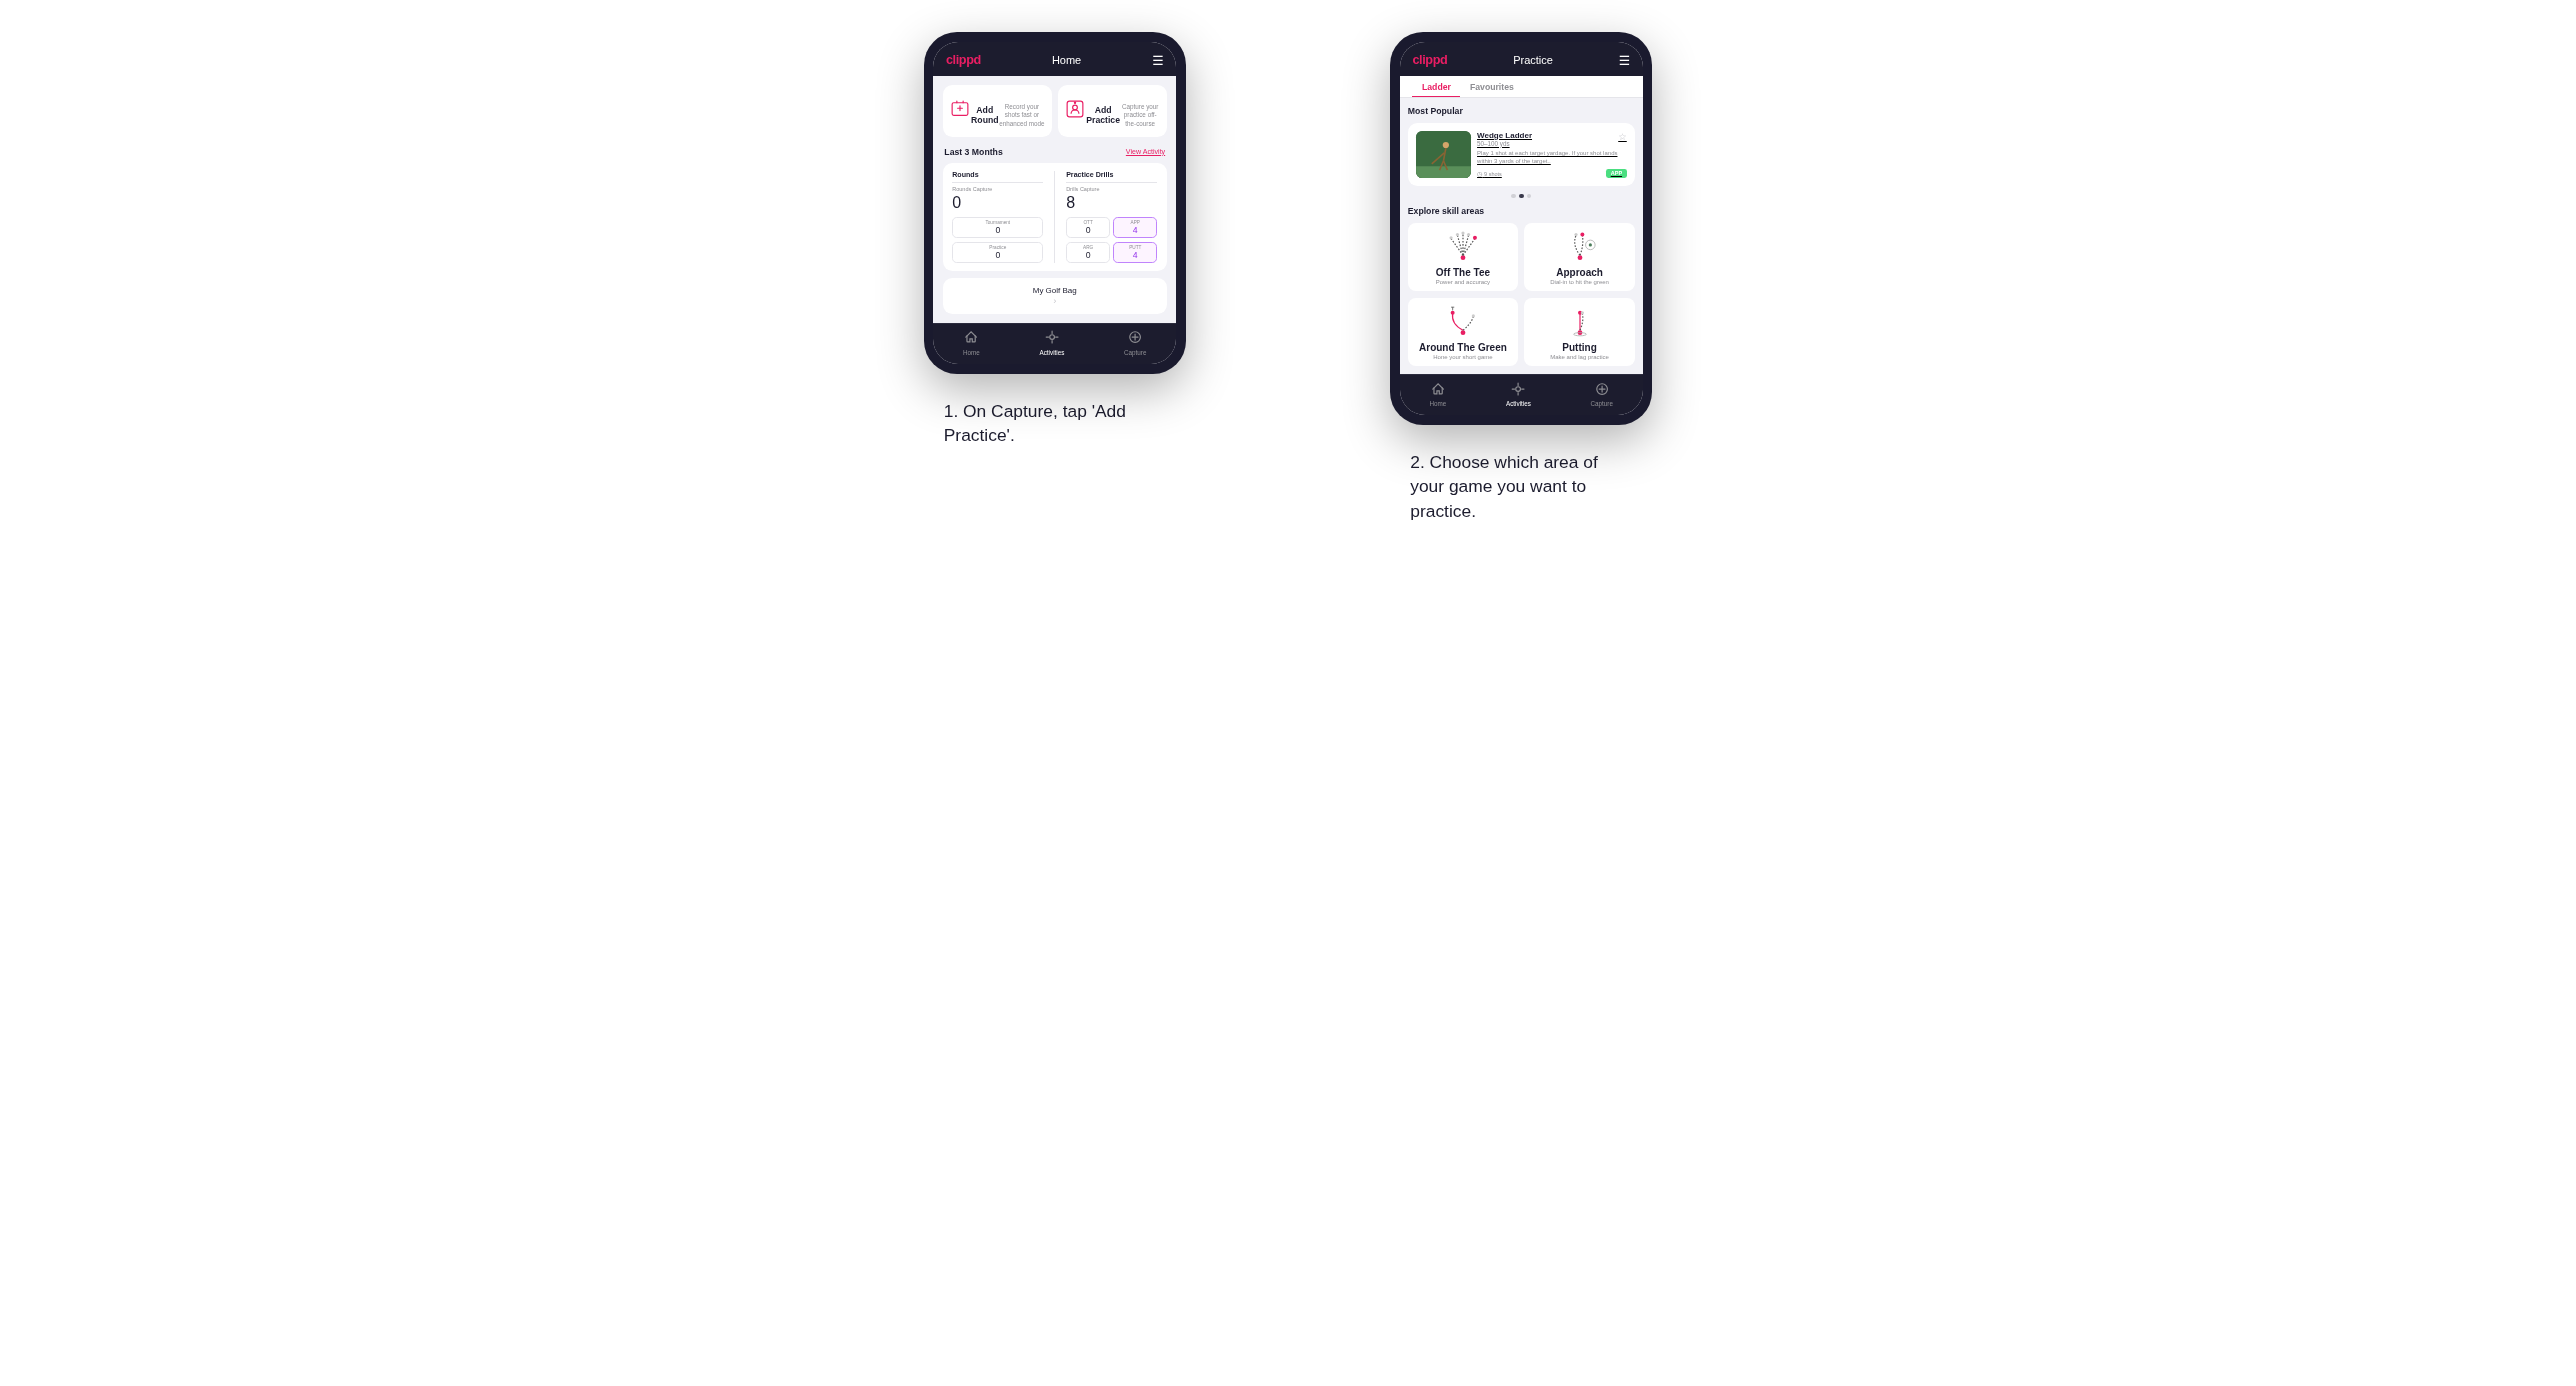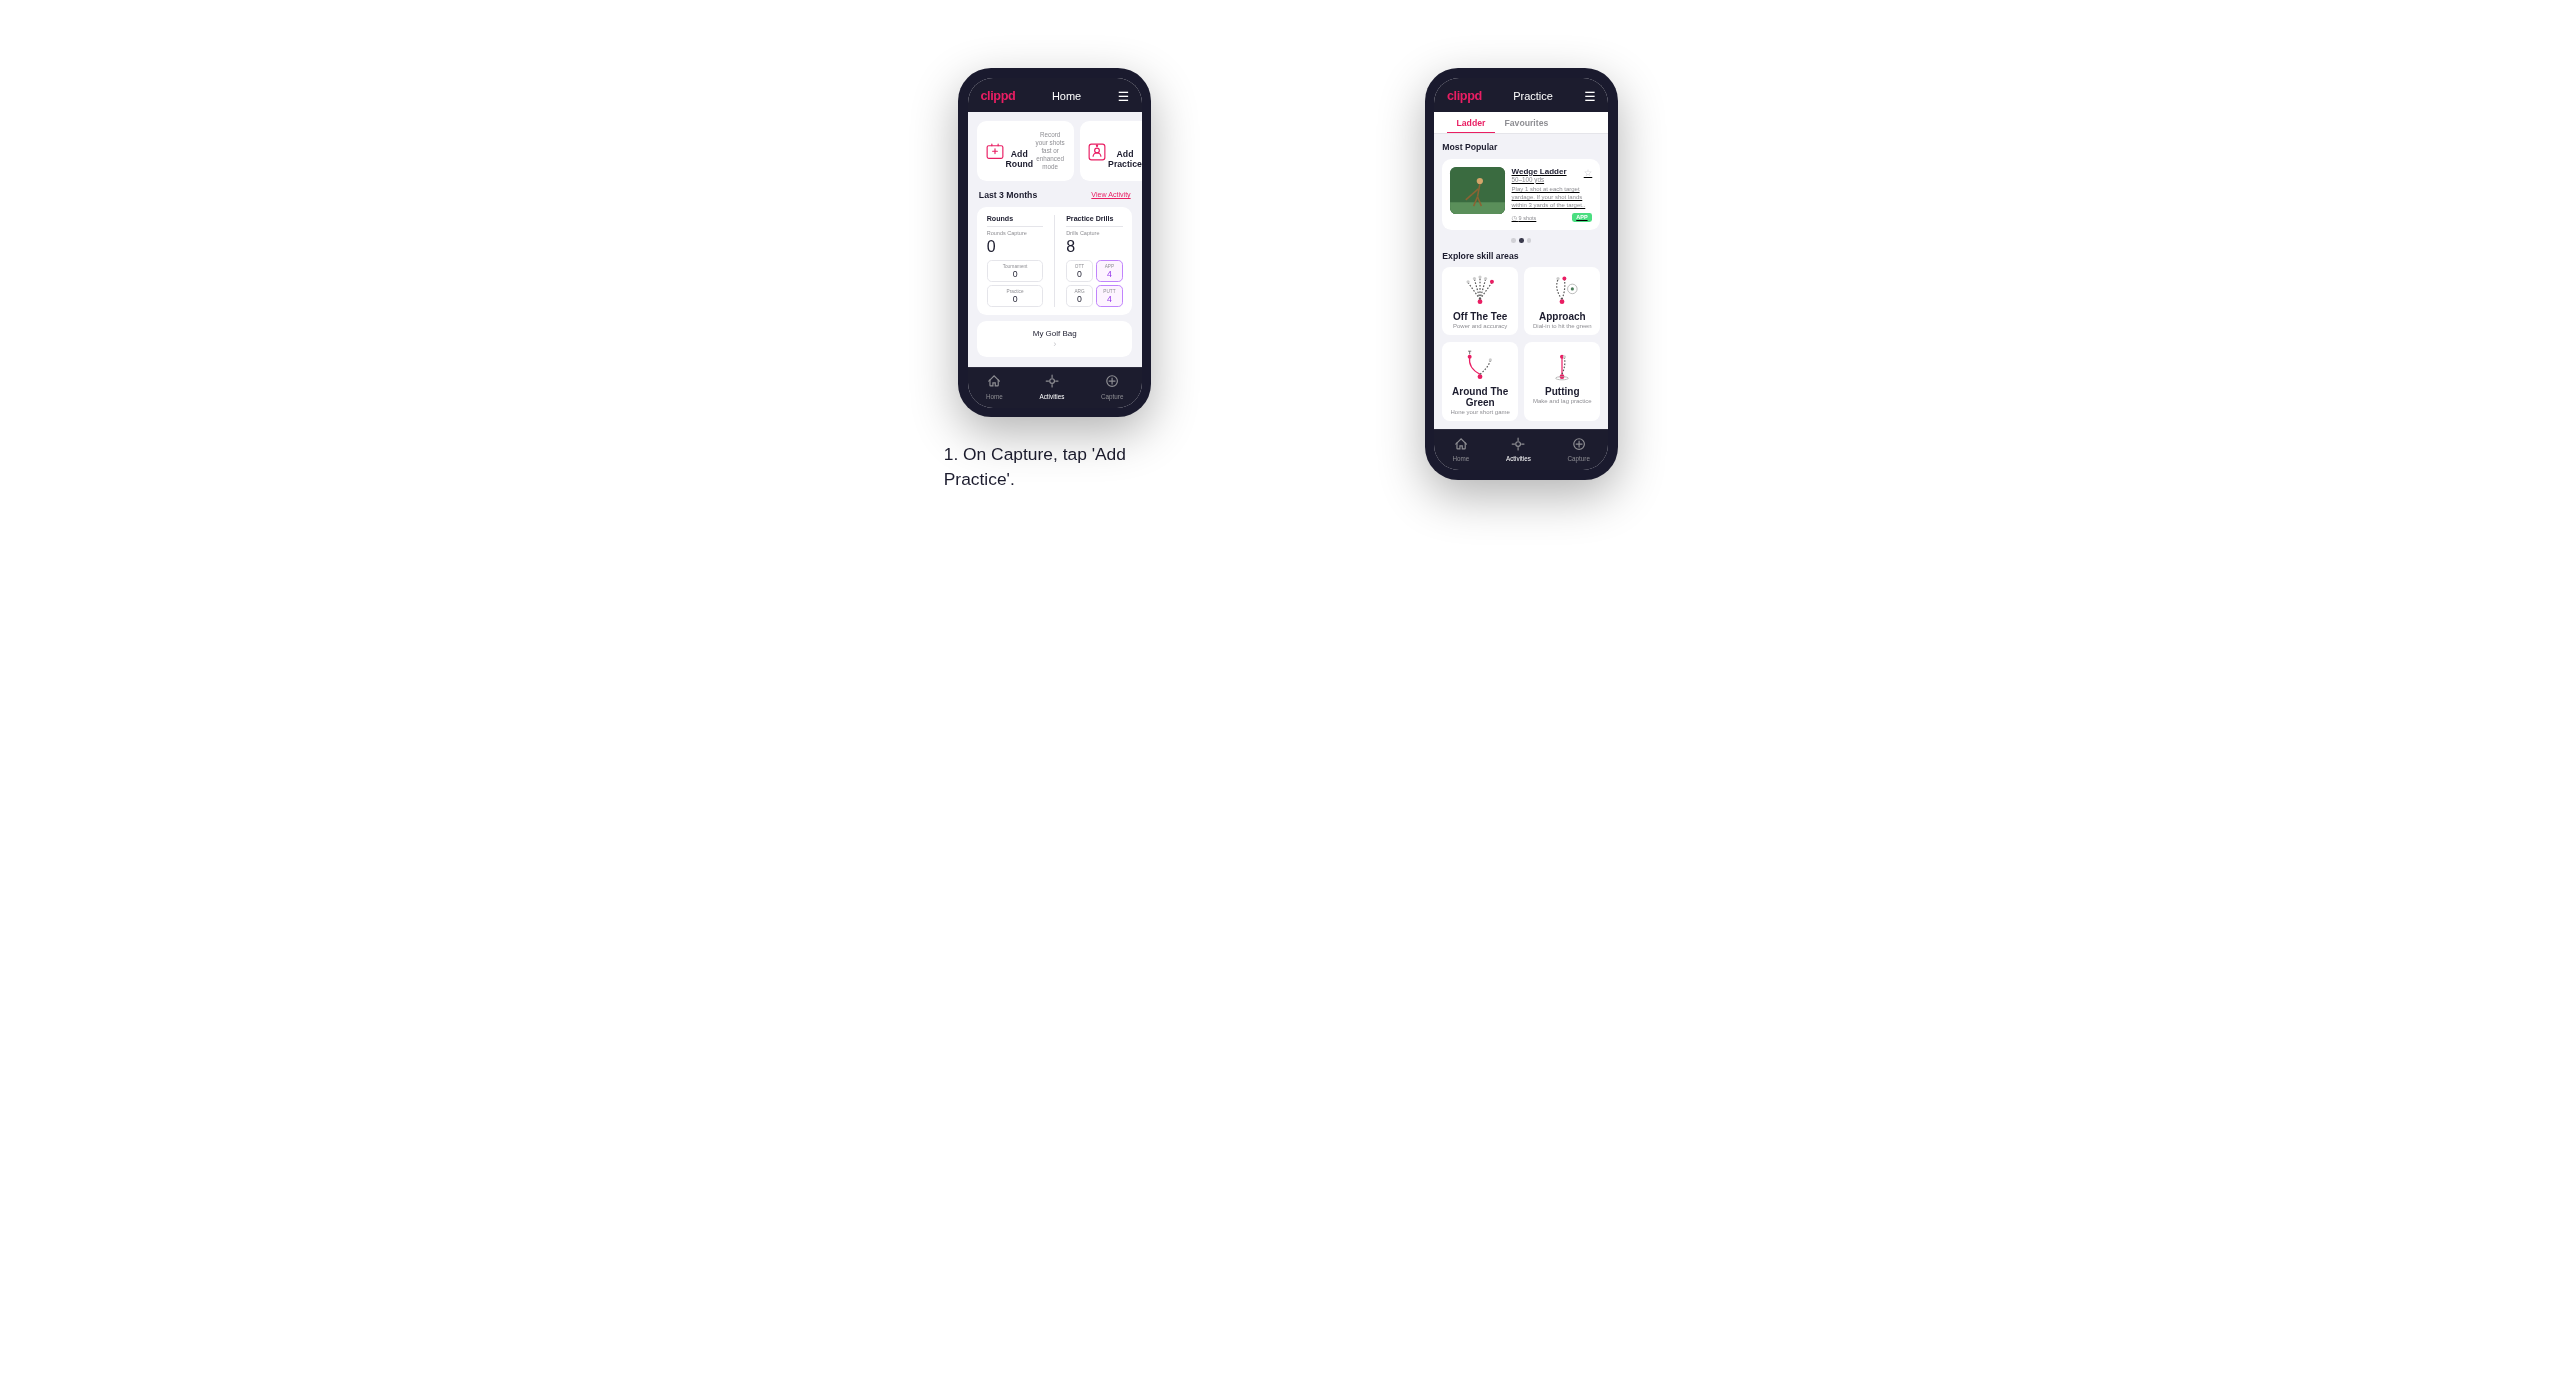--- a/index.html
+++ b/index.html
@@ -20,27 +20,26 @@
       width: 100%;
     }
     .phone-section {
       display: flex;
       flex-direction: column;
       align-items: center;
       gap: 25px;
       flex: 1;
     }
     .phone-frame {
-      width: 193px;
+      width: 262px;
       background: #1a1a2e;
       border-radius: 33px;
       padding: 9.5px;
       box-shadow: 0 16px 47px rgba(0,0,0,0.3);
       position: relative;
-      margin-top: 36px;
     }
     .phone-screen {
       background: #f5f5f7;
       border-radius: 25px;
       overflow: hidden;
       position: relative;
     }
     
     .app-header {
       background: #1c1c2e;
@@ -684,15 +683,16 @@
                 <circle cx="12" cy="12" r="9" stroke="#8e8e93" stroke-width="2"></circle>
                 <path d="M12 7v10M7 12h10" stroke="#8e8e93" stroke-width="2" stroke-linecap="round"></path>
               </svg>
             </span>
             <span class="nav-label">Capture</span>
           </div>
         </div>
       </div>
     </div>
 
+    <div class="caption-text">2. Choose which area of your game you want to practice.</div>
   </div>
 </div>
 
 
 </body></html>

